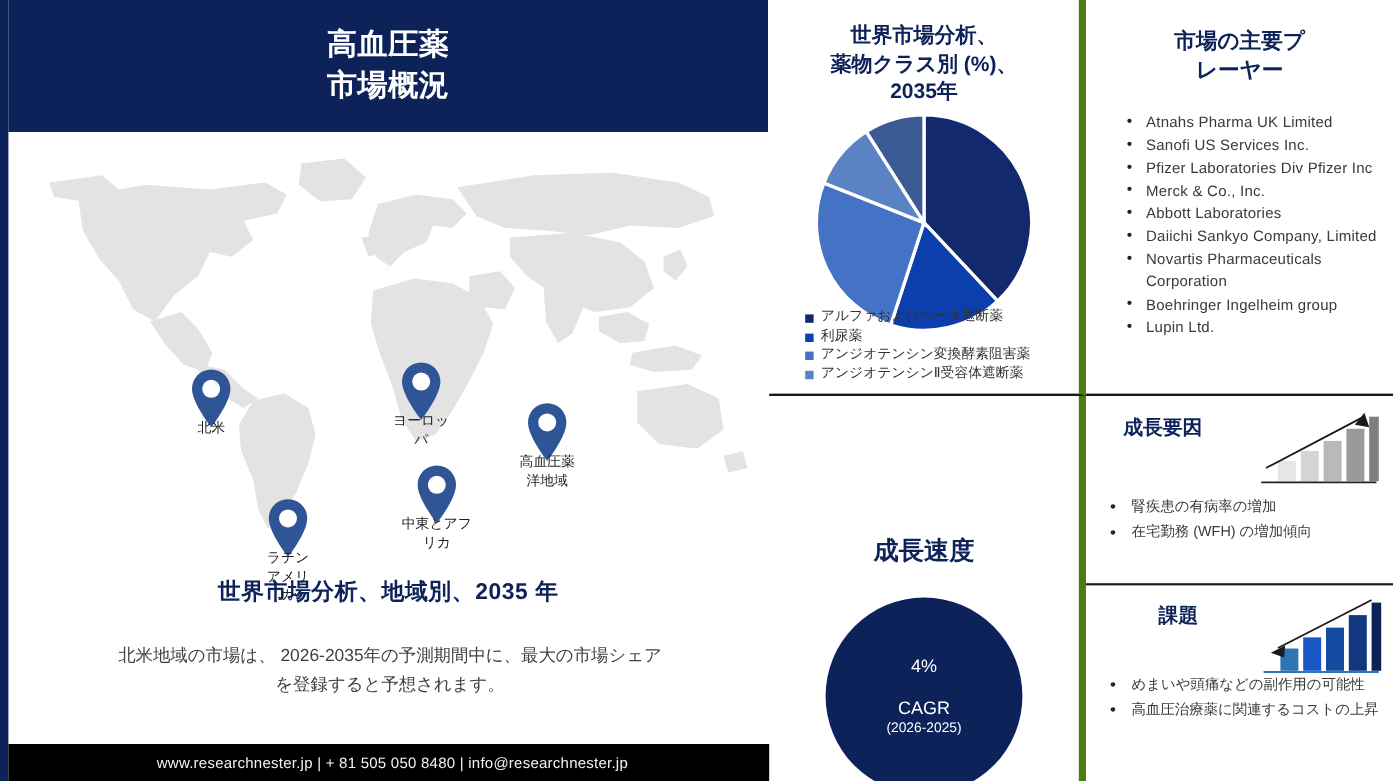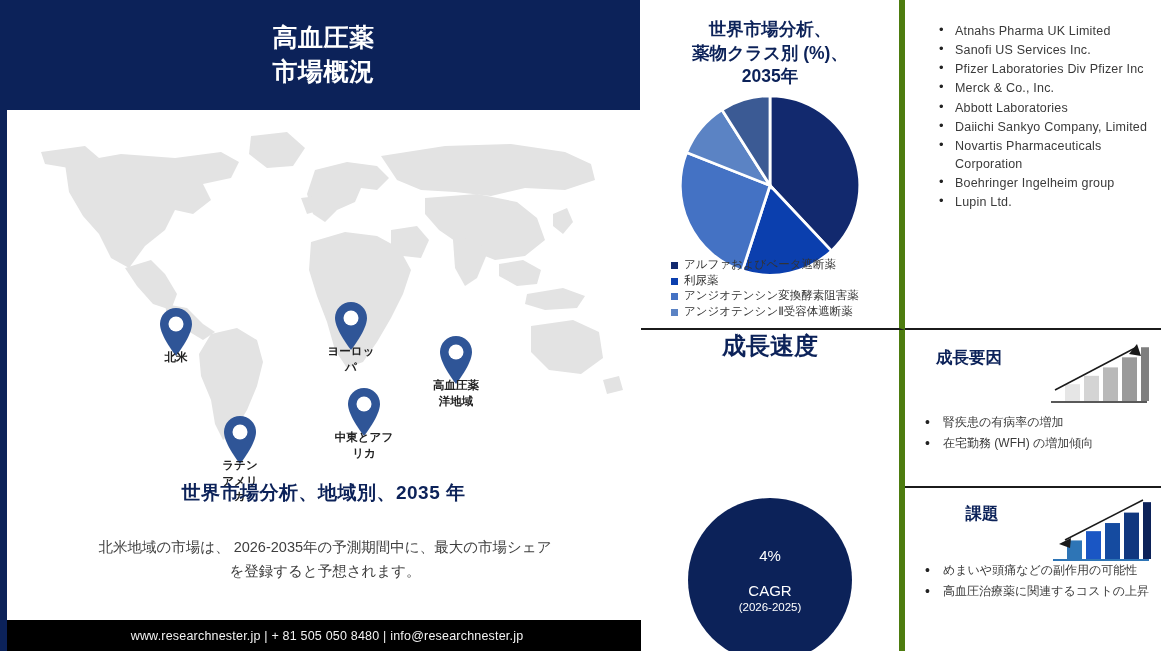--- a/index.html
+++ b/index.html
@@ -30,21 +30,21 @@
     position: absolute; left: 0; top: 110px; width: 633px; height: 360px;
   }
   #map-svg { position: absolute; left: 18px; top: 8px; }
   .pin {
     position: absolute; width: 38px; height: 52px;
   }
   .pin svg { display: block; }
   .pin-label {
     position: absolute; top: 44px; left: 50%; transform: translateX(-50%);
     white-space: pre-line; text-align: center;
-    font-size: 11.5px; color: #222; line-height: 1.35; width: 80px; font-weight: bold;
+    font-size: 11.5px; color: #222; line-height: 1.35; width: 80px;
   }
   #region-heading {
     position: absolute; left: 0; top: 480px; width: 633px;
     text-align: center; color: #0c2259; font-size: 19px; font-weight: 700;
     letter-spacing: .5px;
   }
   #region-sub {
     position: absolute; left: 88px; top: 536px; width: 460px;
     text-align: center; color: #3f3f3f; font-size: 14.5px; line-height: 1.65;
   }
@@ -87,21 +87,21 @@
   #players-list li {
     position: relative; font-size: 12.5px; color: #3a3a3a;
     line-height: 1.45; padding-left: 16px; margin-bottom: 1px;
     letter-spacing: .2px;
   }
   #players-list li::before {
     content: "•"; position: absolute; left: 0; top: -1px;
     font-size: 13px; color: #222;
   }
 
-  #cagr-title { font-size: 24px; }
+  #cagr-title { font-size: 21px; padding-top: 116px; }
   #cagr-circle {
     position: absolute; left: 50%; top: 168px; transform: translateX(-50%);
     width: 164px; height: 164px; border-radius: 50%;
     background: #0c2259; color: #fff;
     display: flex; flex-direction: column; align-items: center;
     justify-content: center; gap: 2px;
   }
   #cagr-pct { font-size: 15px; margin-bottom: 16px; }
   #cagr-label { font-size: 15px; }
   #cagr-years { font-size: 11.5px; }
@@ -266,20 +266,24 @@
           <span>アンジオテンシン変換酵素阻害薬</span>
         </div>
         <div class="legend-row">
           <span class="legend-swatch" style="background: rgb(91, 131, 196);"></span>
           <span>アンジオテンシンⅡ受容体遮断薬</span>
         </div>
       </div>
   </div>
 
   <div class="cell cell-border-b" id="players-cell">
+    <div class="cell-title" id="players-title">
+      <div>市場の主要プ</div>
+      <div>レーヤー</div>
+    </div>
     <ul id="players-list">
         <li>Atnahs Pharma UK Limited</li>
         <li>Sanofi US Services Inc.</li>
         <li>Pfizer Laboratories Div Pfizer Inc</li>
         <li>Merck &amp; Co., Inc.</li>
         <li>Abbott Laboratories</li>
         <li>Daiichi Sankyo Company, Limited</li>
         <li>Novartis Pharmaceuticals Corporation</li>
         <li>Boehringer Ingelheim group</li>
         <li>Lupin Ltd.</li>

